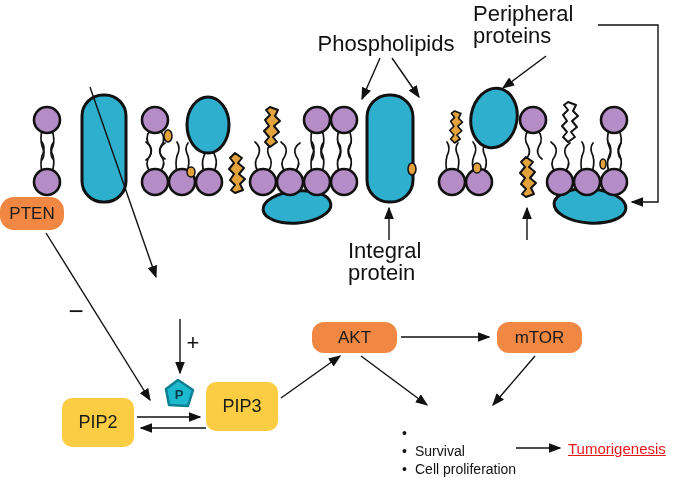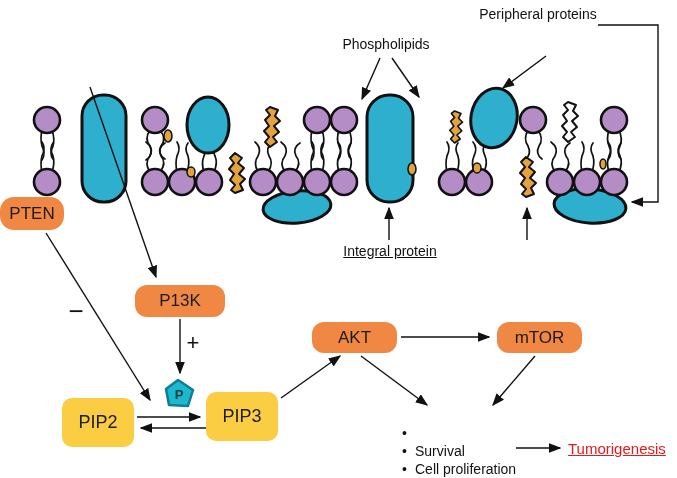--- a/index.html
+++ b/index.html
@@ -1,19 +1,19 @@
 <!DOCTYPE html>
 <html style="--orange: #f08843; --yellow: #fbcd42; --teal: #2fafce; --ptea: #1cb8ce; --purple: #b58dc6; --chol: #e3a23b; --red: #e8191c;"><head>
 <meta charset="utf-8">
 <style>
   html,body{margin:0;padding:0;background:#fff;}
   .stage{position:relative;width:677px;height:478px;background:#fff;overflow:hidden;
          font-family:"Liberation Sans","DejaVu Sans",sans-serif;color:#111;}
   .stage svg{position:absolute;left:0;top:0;}
-  .lbl{position:absolute;font-size:14px;line-height:22px;color:#111;text-align:center;white-space:pre-line;}
+  .lbl{position:absolute;font-size:22px;line-height:22px;color:#111;text-align:left;white-space:pre-line;}
   .node{position:absolute;display:flex;align-items:center;justify-content:center;color:#1b1b1b;}
   .node.orange{background:var(--orange);border-radius:12px;font-size:17px;}
   .node.yellow{background:var(--yellow);border-radius:10px;font-size:18px;}
   .sign{position:absolute;transform:translate(-50%,-50%);color:#111;}
   .p-lbl{position:absolute;transform:translate(-50%,-50%);font-size:13px;font-weight:bold;color:#083d49;}
   .outcomes{position:absolute;left:402px;top:424px;}
   .outcome-row{display:flex;align-items:center;height:18px;font-size:14px;}
   .outcome-row .dot{width:13px;font-size:14px;}
   .result{position:absolute;left:568px;top:440px;font-size:15px;color:var(--red);text-decoration:underline;}
 </style>
@@ -131,26 +131,25 @@
       <polyline points="598,25 658,25 658,202 632,202" marker-end="url(#ah)"></polyline>
       <line x1="389" y1="240" x2="389" y2="208" marker-end="url(#ah)"></line>
       <line x1="527" y1="240" x2="527" y2="208" marker-end="url(#ah)"></line>
     </g>
 
     <path d="M178,380 L193,390 L188,406 L169,405 L166,389 Z" style="fill:var(--ptea);stroke:#0b7f93;stroke-width:2.5;stroke-linejoin:round"></path>
   </svg>
 
   <div class="lbl" style="left:386px;top:33px;transform:translateX(-50%);">Phospholipids</div>
   <div class="lbl" style="left:473px;top:3px;width:130px;">Peripheral proteins</div>
-  <div class="lbl" style="left:335px;top:240px;width:110px;text-decoration:underline;">Integral protein</div>
+  <div class="lbl" style="left:348px;top:240px;width:110px;">Integral protein</div>
 
   <div class="node orange" style="left:0px;top:197px;width:64px;height:33px;border-radius:14px;">PTEN</div>
-  <div class="node orange" style="left:135px;top:285px;width:90px;height:32px;">P13K</div>
   <div class="node yellow" style="left:62px;top:398px;width:72px;height:49px;">PIP2</div>
-  <div class="node yellow" style="left:206px;top:392px;width:72px;height:49px;">PIP3</div>
+  <div class="node yellow" style="left:206px;top:382px;width:72px;height:49px;">PIP3</div>
   <div class="node orange" style="left:312px;top:322px;width:85px;height:31px;">AKT</div>
   <div class="node orange" style="left:497px;top:322px;width:85px;height:31px;">mTOR</div>
   <div class="p-lbl" style="left:179px;top:394px;">P</div>
 
   <div class="sign" style="left:76px;top:311px;font-size:26px;">−</div>
   <div class="sign" style="left:193px;top:343px;font-size:22px;">+</div>
 
   <div class="outcomes">
     <div class="outcome-row">
       <span class="dot">•</span>

